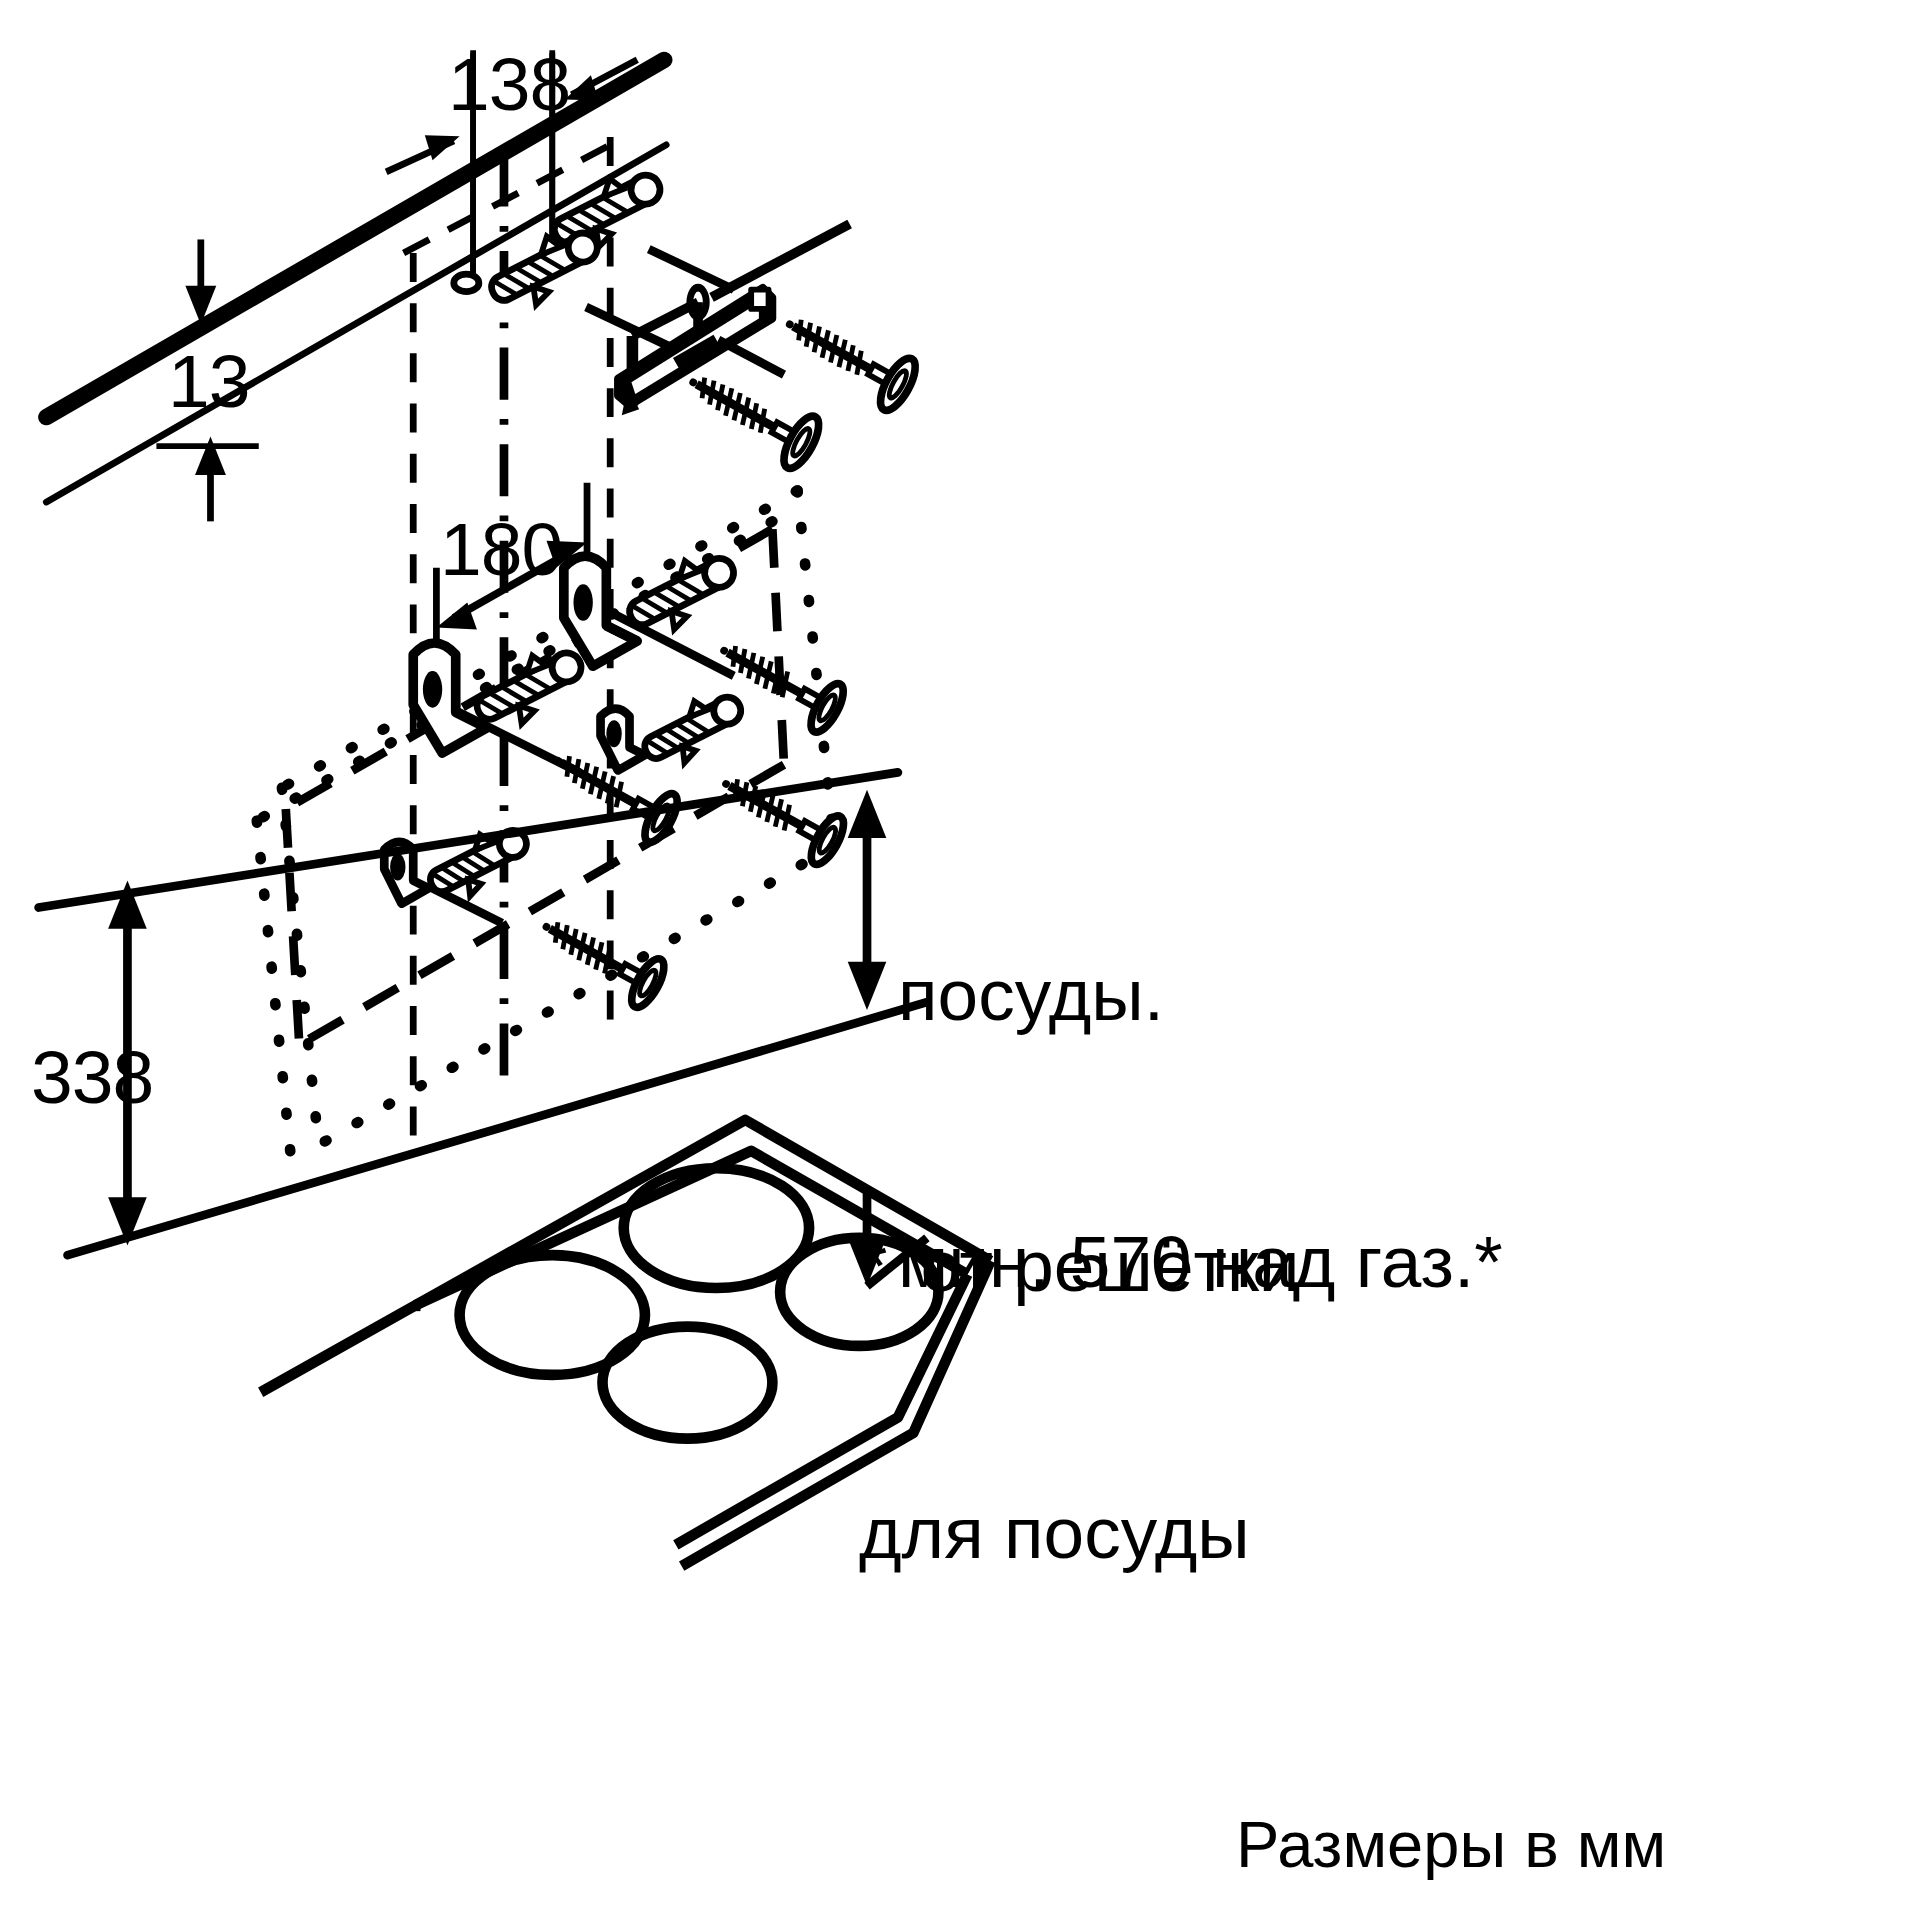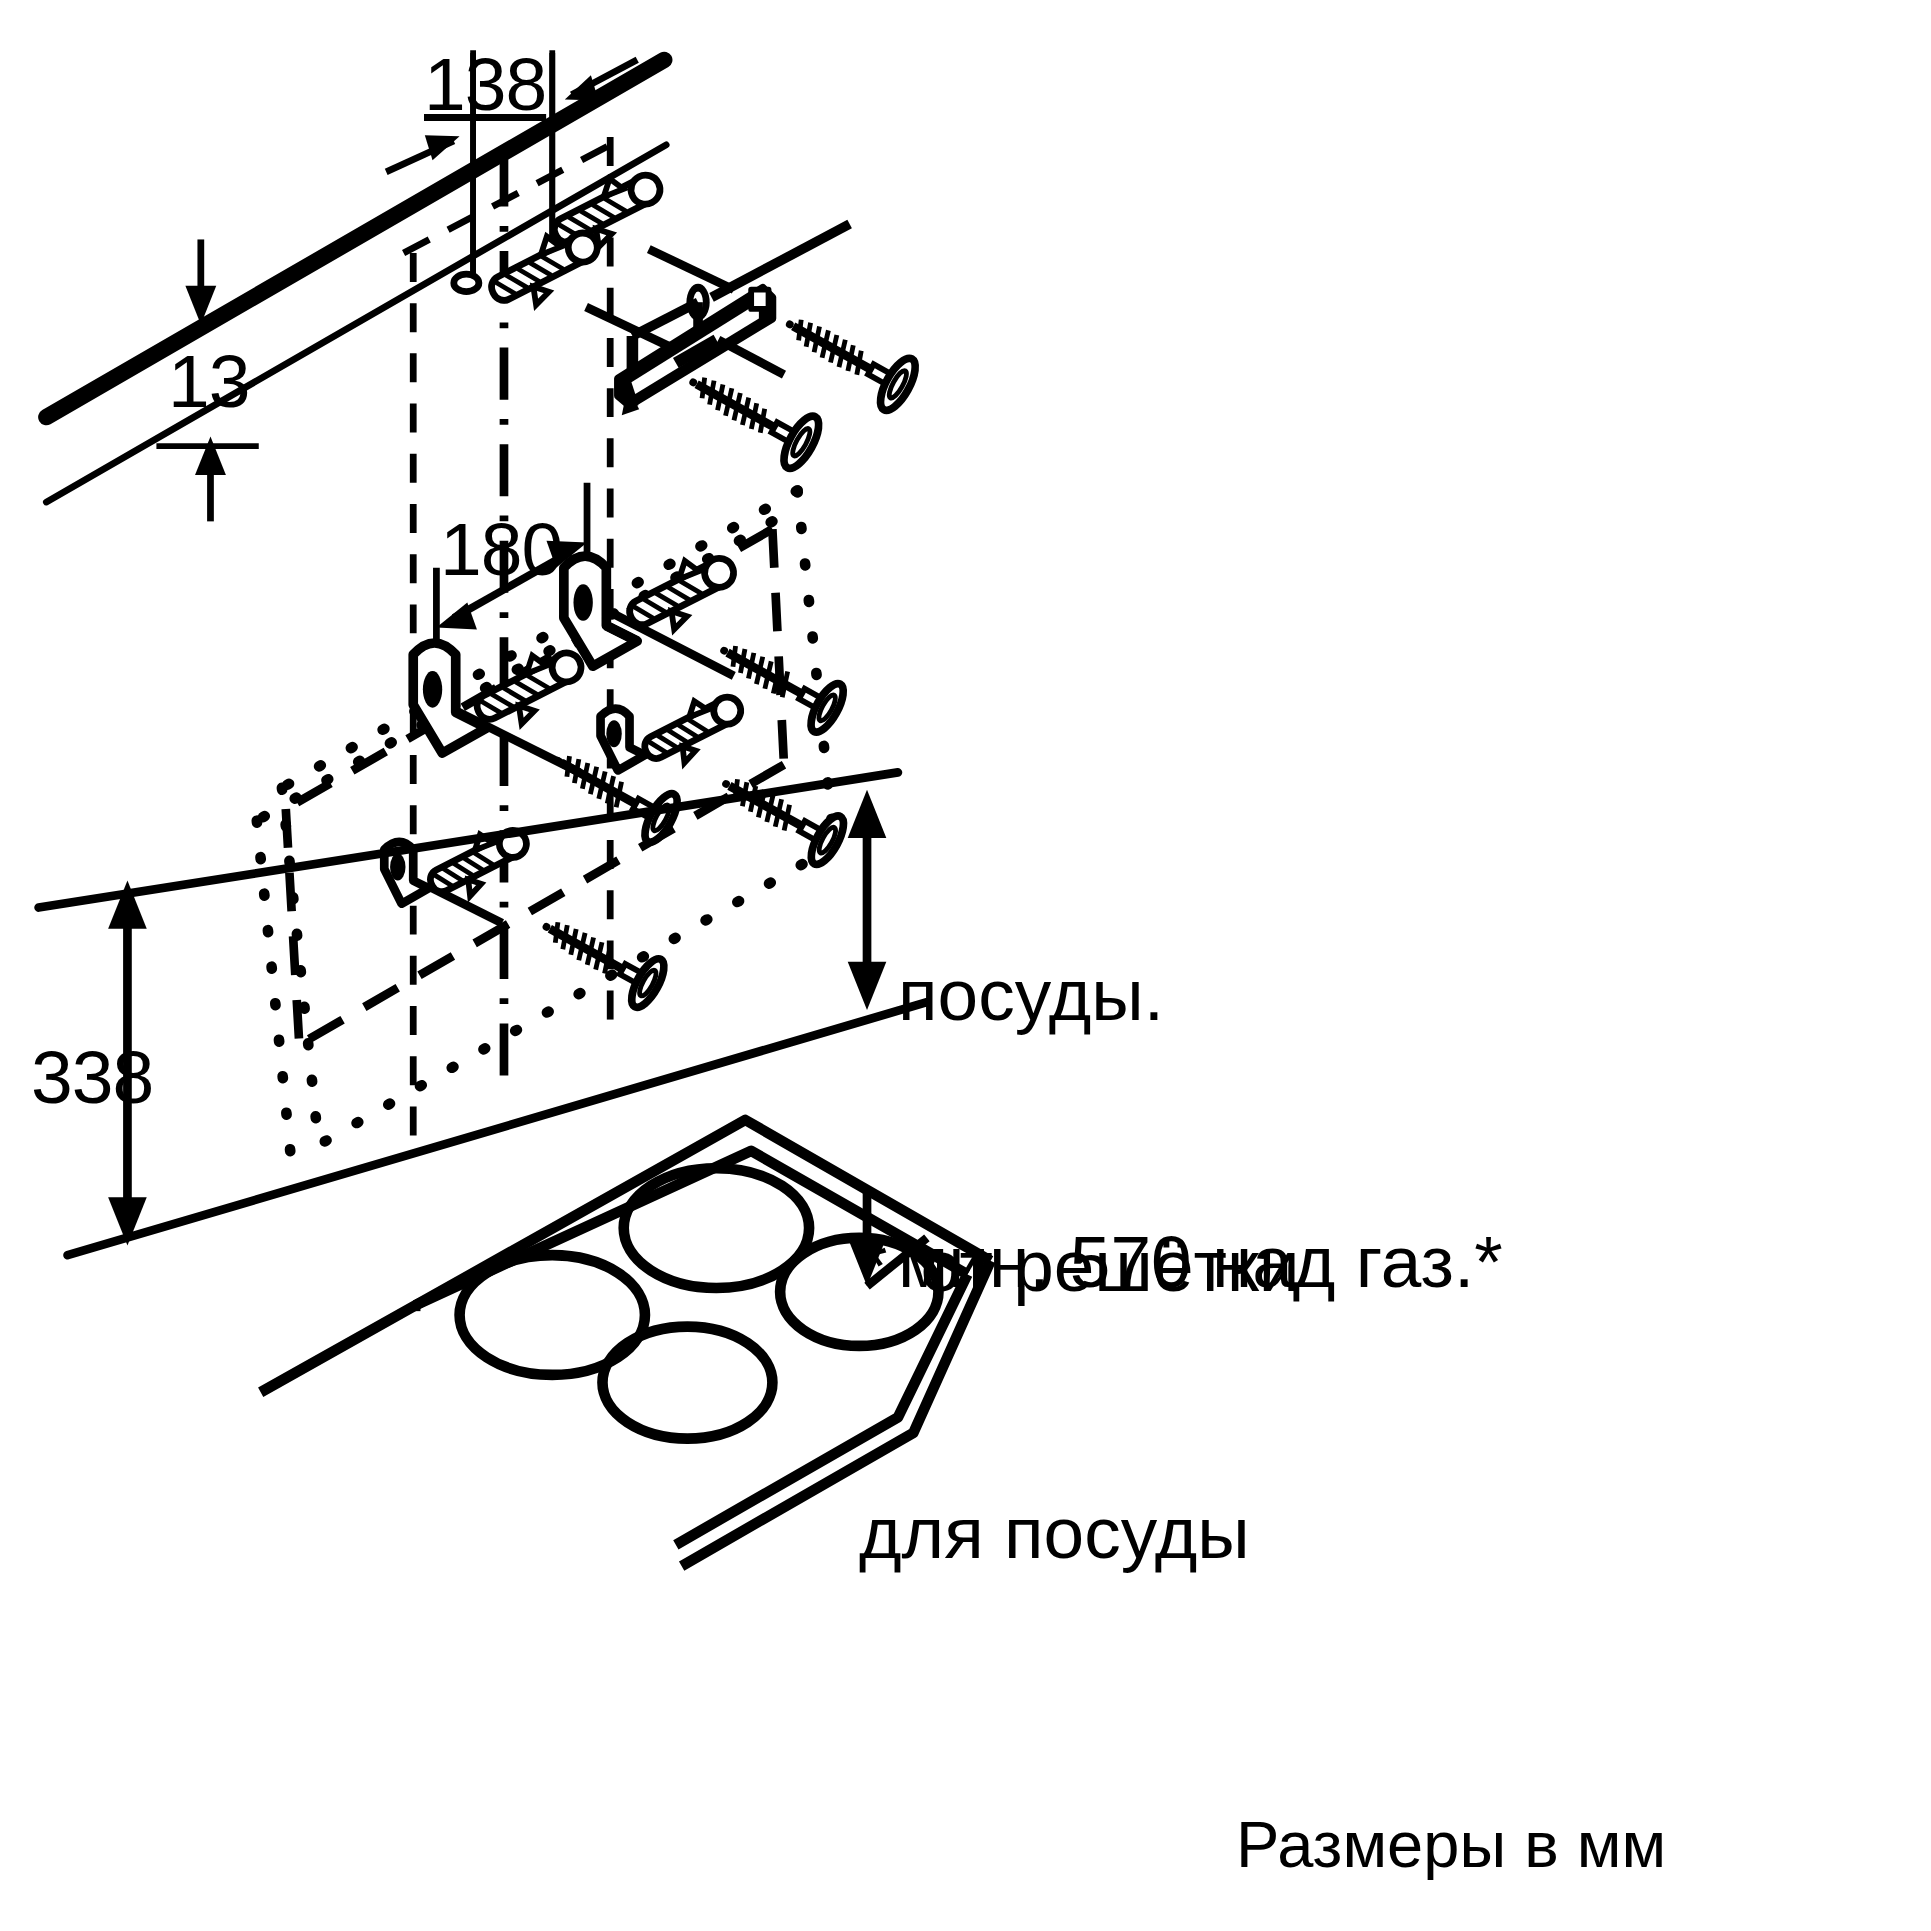--- a/index.html
+++ b/index.html
@@ -272,21 +272,21 @@
     </g>
     <g fill="none" stroke="#000" stroke-width="11">
       <ellipse cx="742" cy="1272" rx="96" ry="62"></ellipse>
       <ellipse cx="572" cy="1362" rx="96" ry="62"></ellipse>
       <ellipse cx="890" cy="1338" rx="82" ry="56"></ellipse>
       <ellipse cx="712" cy="1432" rx="88" ry="58"></ellipse>
     </g>
 
   </svg>
 
-  <div class="lbl dim" style="left:424px;top:41px;text-decoration:underline;">138</div>
+  <div class="lbl dim" style="left:448px;top:41px;">138</div>
 
   <div class="lbl dim" style="left:168px;top:338px;">13</div>
 
   <div class="lbl dim" style="left:440px;top:506px;">180</div>
 
   <div class="lbl dim" style="left:31px;top:1034px;">338</div>
 
   <div class="lbl note" style="left:898px;top:772px;width:1023px;">
     <div>посуды.</div>
     <div>мин. 570 над газ.*</div>

